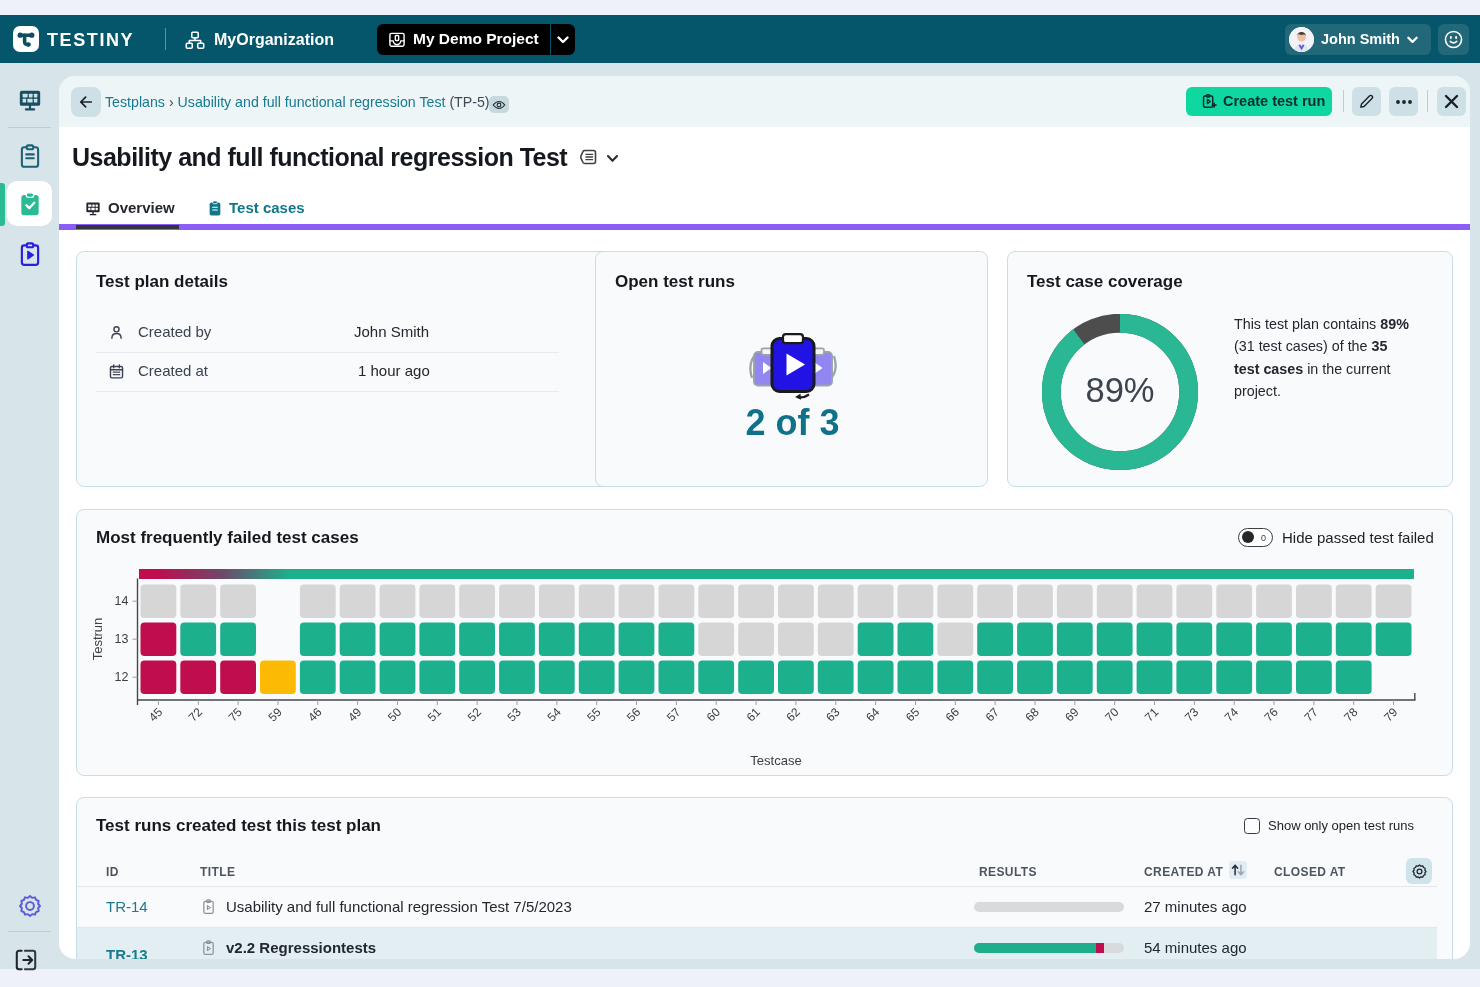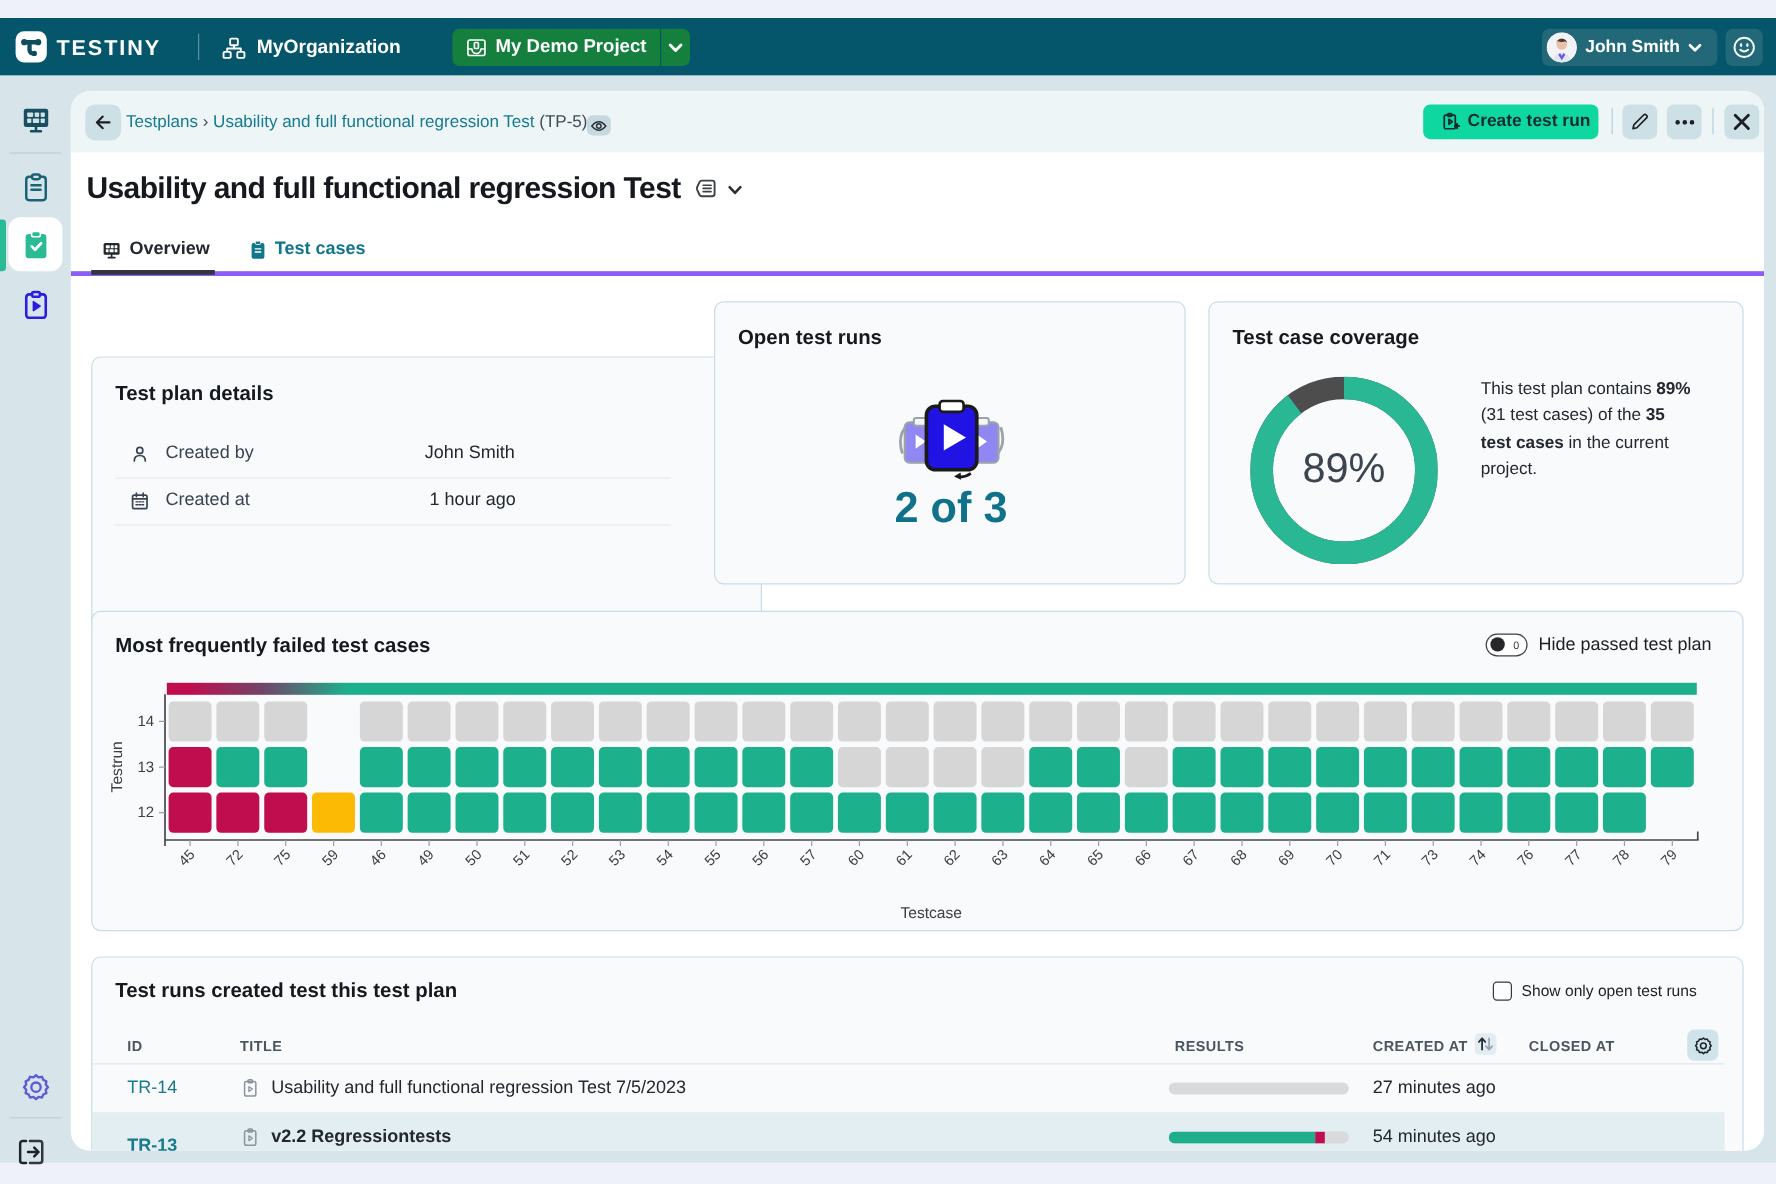--- a/index.html
+++ b/index.html
@@ -4,21 +4,21 @@
 <style>
 * { margin:0; padding:0; box-sizing:border-box; }
 html,body { width:1480px; height:987px; background:#eef0fa; font-family:"Liberation Sans",sans-serif; overflow:hidden; }
 #stage { position:relative; width:1480px; height:987px; }
 
 #nav { position:absolute; left:0; top:15px; width:1480px; height:48px; background:#05566a; }
 #nav .logo-box { position:absolute; left:13px; top:11px; width:26px; height:26px; background:#fff; border-radius:7px; }
 #nav .wordmark { position:absolute; left:47px; top:15px; color:#fff; font-size:18px; font-weight:700; letter-spacing:1.6px; }
 #nav .navsep { position:absolute; left:165px; top:13px; width:1px; height:22px; background:rgba(255,255,255,.35); }
 #nav .org { position:absolute; left:184px; top:14px; color:#fff; font-size:16px; font-weight:600; display:flex; align-items:center; gap:8px; }
-#nav .proj { position:absolute; left:377px; top:9px; width:198px; height:31px; background:#15803d; border-radius:6px; color:#fff; }
+#nav .proj { position:absolute; left:377px; top:9px; width:198px; height:31px; background:#000000; border-radius:6px; color:#fff; }
 #nav .proj .txt { position:absolute; left:36px; top:6px; font-size:15.5px; font-weight:600; }
 #nav .proj .sep { position:absolute; left:173px; top:0; width:1px; height:31px; background:#05566a; }
 #nav .user { position:absolute; left:1285px; top:9px; width:146px; height:31px; background:#226879; border-radius:6px; color:#fff; }
 #nav .user .av { position:absolute; left:4px; top:3px; width:25px; height:25px; border-radius:50%; background:#fff; overflow:hidden; }
 #nav .user .txt { position:absolute; left:36px; top:7px; font-size:14.5px; font-weight:700; }
 #nav .smile { position:absolute; left:1438px; top:9px; width:31px; height:31px; background:#226879; border-radius:6px; }
 
 #appbody { position:absolute; left:0; top:63px; width:1480px; height:906px; background:#d7e5eb; }
 
 #side { position:absolute; left:0; top:0; width:59px; height:906px; }
@@ -31,28 +31,28 @@
 #crumb { position:absolute; left:0; top:0; width:1411px; height:51px; background:#edf5f7; }
 #crumb .back { position:absolute; left:12px; top:11px; width:30px; height:30px; background:#cde0e6; border-radius:8px; }
 #crumb .bc { position:absolute; left:46px; top:17.5px; font-size:14.2px; color:#177a90; }
 #crumb .bc .dim { color:#3f4a54; }
 #crumb .eye { position:absolute; left:430px; top:20px; width:20px; height:17px; background:#c6d9de; border-radius:5px; }
 .btn-create { position:absolute; left:1127px; top:11px; width:146px; height:29px; background:#0fd7a0; border-radius:6px; color:#0d2b33; font-size:14.5px; font-weight:700; line-height:29px; }
 #crumb .vsep { position:absolute; top:14px; width:1px; height:22px; background:#b4cfd7; }
 .icbtn { position:absolute; top:11px; width:29px; height:29px; background:#cde0e6; border-radius:6px; }
 
 #title { position:absolute; left:13px; top:67px; font-size:25px; font-weight:700; color:#15191e; letter-spacing:-0.5px; }
-#tabs { position:absolute; left:0px; top:113px; width:1411px; height:41px; border-bottom:4px solid #8b5cf6; }
+#tabs { position:absolute; left:0px; top:113px; width:1411px; height:41px; border-bottom:6px solid #8b5cf6; }
 #tabs .tab1 { position:absolute; left:25px; top:10px; font-size:15px; font-weight:700; color:#23272e; }
 #tabs .tab2 { position:absolute; left:148px; top:10px; font-size:15px; font-weight:700; color:#107689; }
 #tabs .underline { position:absolute; left:17px; top:36px; width:103px; height:3.5px; background:#32373e; }
 
 .card { position:absolute; background:#f8fafc; border:1px solid #c6dee6; border-radius:8px; }
 .card h3 { font-size:17px; font-weight:700; color:#15191e; position:absolute; left:19px; top:20px; }
-#card1 { left:17px; top:175px; width:559px; height:236px;margin-top:46px; }
+#card1 { left:17px; top:175px; width:559px; height:236px; }
 #card2 { left:536px; top:175px; width:393px; height:236px; }
 #card3 { left:948px; top:175px; width:446px; height:236px; }
 #card1 .row { position:absolute; left:19px; width:463px; height:39px; }
 #card1 .row .ric { position:absolute; left:12px; top:11px; }
 #card1 .row .lab { position:absolute; left:42px; top:10px; font-size:15px; color:#3b4351; }
 #card1 .row .val { position:absolute; left:258px; top:10px; font-size:15px; color:#23272e; }
 #card1 .rline { position:absolute; left:19px; width:463px; height:1px; background:#e7eaee; }
 #c2of3 { position:absolute; left:0; width:393px; text-align:center; top:150px; font-size:36px; font-weight:700; color:#10718a; }
 #cov-text { position:absolute; left:226px; top:61px; width:210px; font-size:14.3px; line-height:22.3px; color:#23272e; }
 
@@ -316,21 +316,21 @@
       </svg>
       <div id="cov-text">This test plan contains <b>89%</b><br>(31 test cases) of the <b>35</b><br><b>test cases</b> in the current<br>project.</div>
     </div>
 
     <div id="chartcard" class="card">
       <h3>Most frequently failed test cases</h3>
       <div class="toggle">
             <div class="knob"></div>
             <div class="zero">0</div>
           </div>
-      <div class="toggle-lab">Hide passed test plan</div>
+      <div class="toggle-lab">Hide passed test failed</div>
       <div id="gradbar"></div>
       <svg width="1377" height="267" viewBox="0 0 1377 267" style="position:absolute;left:0;top:0">
             <rect x="63.5" y="74.5" width="35.8" height="33.5" rx="4" fill="#d6d6d6"></rect>
             <rect x="63.5" y="112.5" width="35.8" height="33.5" rx="4" fill="#c00d4e"></rect>
             <rect x="63.5" y="150.5" width="35.8" height="33.5" rx="4" fill="#c00d4e"></rect>
             <rect x="103.3" y="74.5" width="35.8" height="33.5" rx="4" fill="#d6d6d6"></rect>
             <rect x="103.3" y="112.5" width="35.8" height="33.5" rx="4" fill="#1db08c"></rect>
             <rect x="103.3" y="150.5" width="35.8" height="33.5" rx="4" fill="#c00d4e"></rect>
             <rect x="143.2" y="74.5" width="35.8" height="33.5" rx="4" fill="#d6d6d6"></rect>
             <rect x="143.2" y="112.5" width="35.8" height="33.5" rx="4" fill="#1db08c"></rect>

